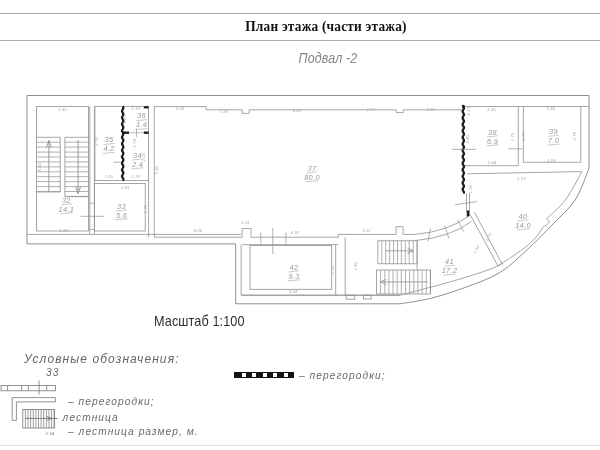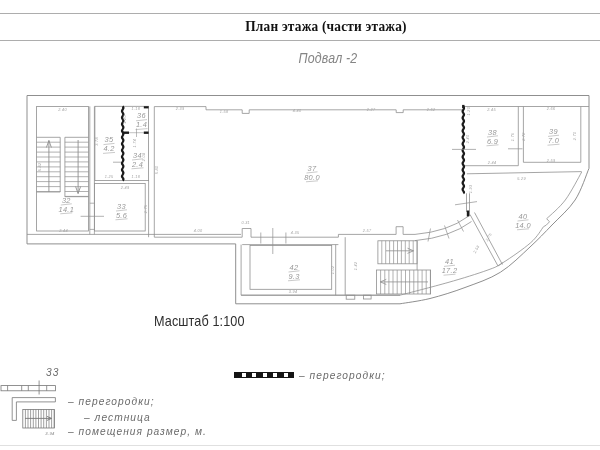--- a/index.html
+++ b/index.html
@@ -239,18 +239,19 @@
 <line x1="41.1" y1="409.5" x2="41.1" y2="428" stroke="#777" stroke-width="0.7"></line>
 <line x1="43.7" y1="409.5" x2="43.7" y2="428" stroke="#777" stroke-width="0.7"></line>
 <line x1="46.4" y1="409.5" x2="46.4" y2="428" stroke="#777" stroke-width="0.7"></line>
 <line x1="49.0" y1="409.5" x2="49.0" y2="428" stroke="#777" stroke-width="0.7"></line>
 <line x1="51.6" y1="409.5" x2="51.6" y2="428" stroke="#777" stroke-width="0.7"></line>
 <line x1="54.2" y1="409.5" x2="54.2" y2="428" stroke="#777" stroke-width="0.7"></line>
 <path d="M25,418.4 H51.5 M51.5,418.4 L47,416.4 M51.5,418.4 L47,420.4" stroke="#777" stroke-width="0.9" fill="none" stroke-linecap="butt"></path>
 <text x="50" y="435.4" fill="#8a8a8a" style="font-family:'Liberation Sans',sans-serif;font-size:4.2px;font-style:italic;letter-spacing:0.3px" text-anchor="middle">3.94</text>
 </svg>
 <div id="scale">Масштаб 1:100</div>
+<div id="leg-title">Условные обозначения:</div>
 <div class="li" style="left:46px;top:367px">33</div>
 <div id="bar"></div>
 <div class="li" style="left:299px;top:370px">– перегородки;</div>
 <div class="li" style="left:68px;top:396px">– перегородки;</div>
-<div class="li" style="left:84px;top:412px">– лестница</div>
-<div class="li" style="left:68px;top:425.5px">– помещения размер, м.</div>
+<div class="li" style="left:52px;top:412px">– лестница</div>
+<div class="li" style="left:68px;top:425.5px">– лестница размер, м.</div>
 </div>
 </body></html>

